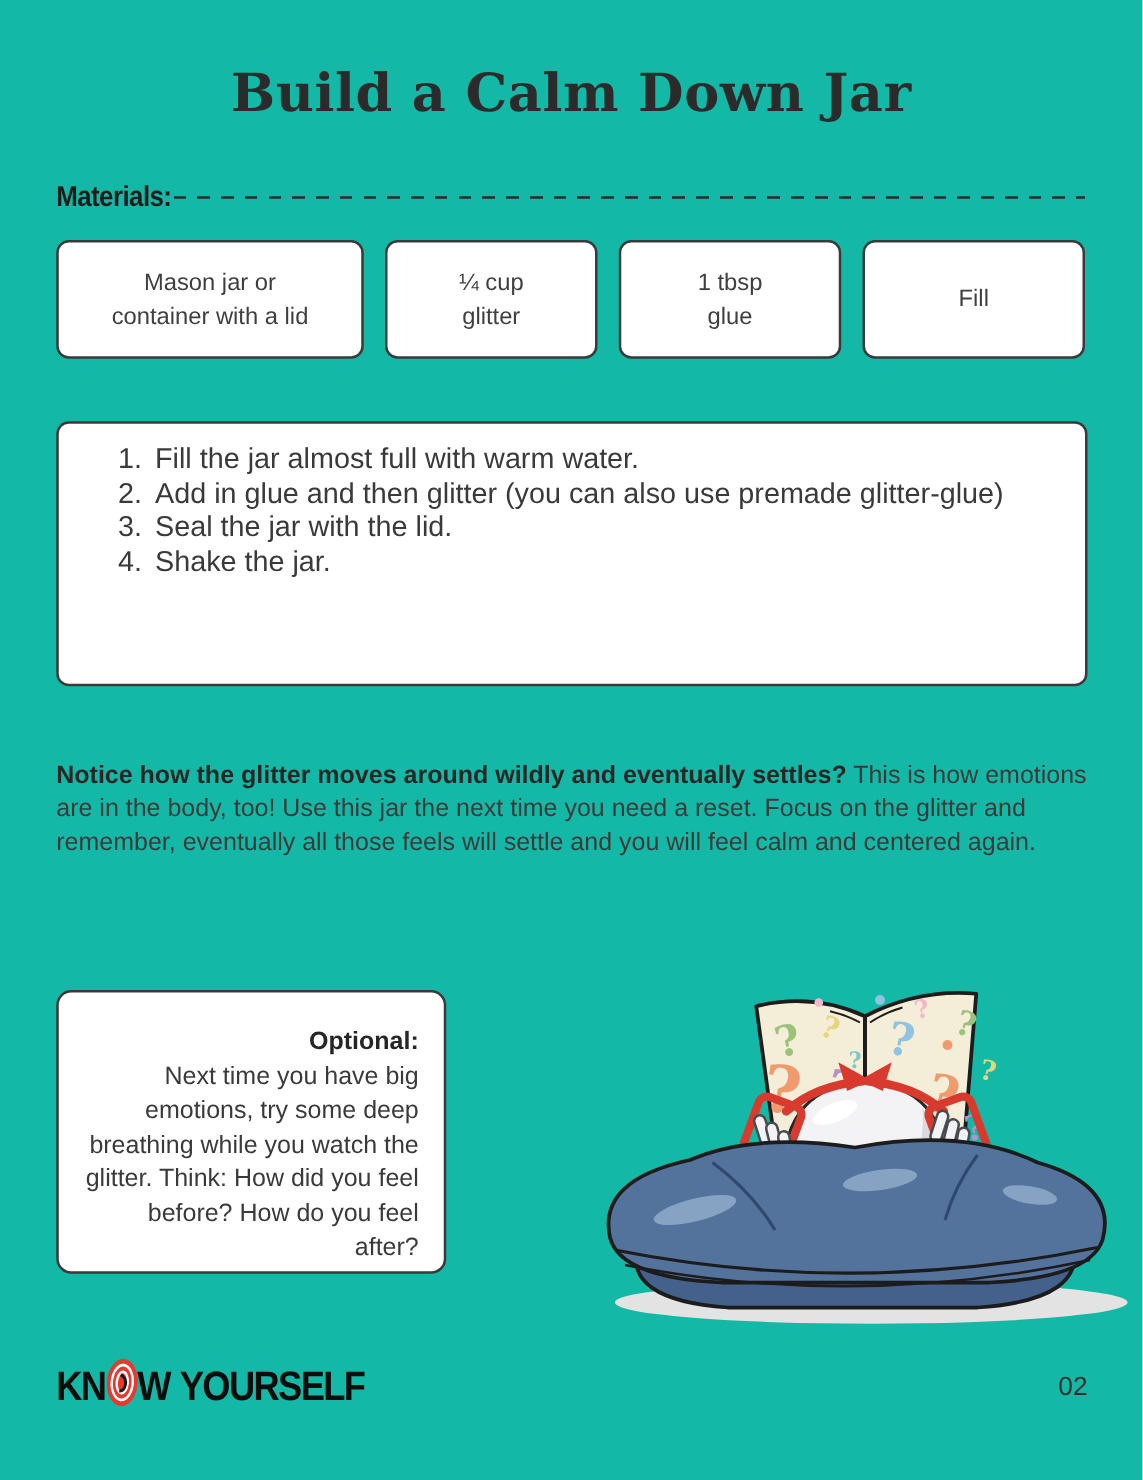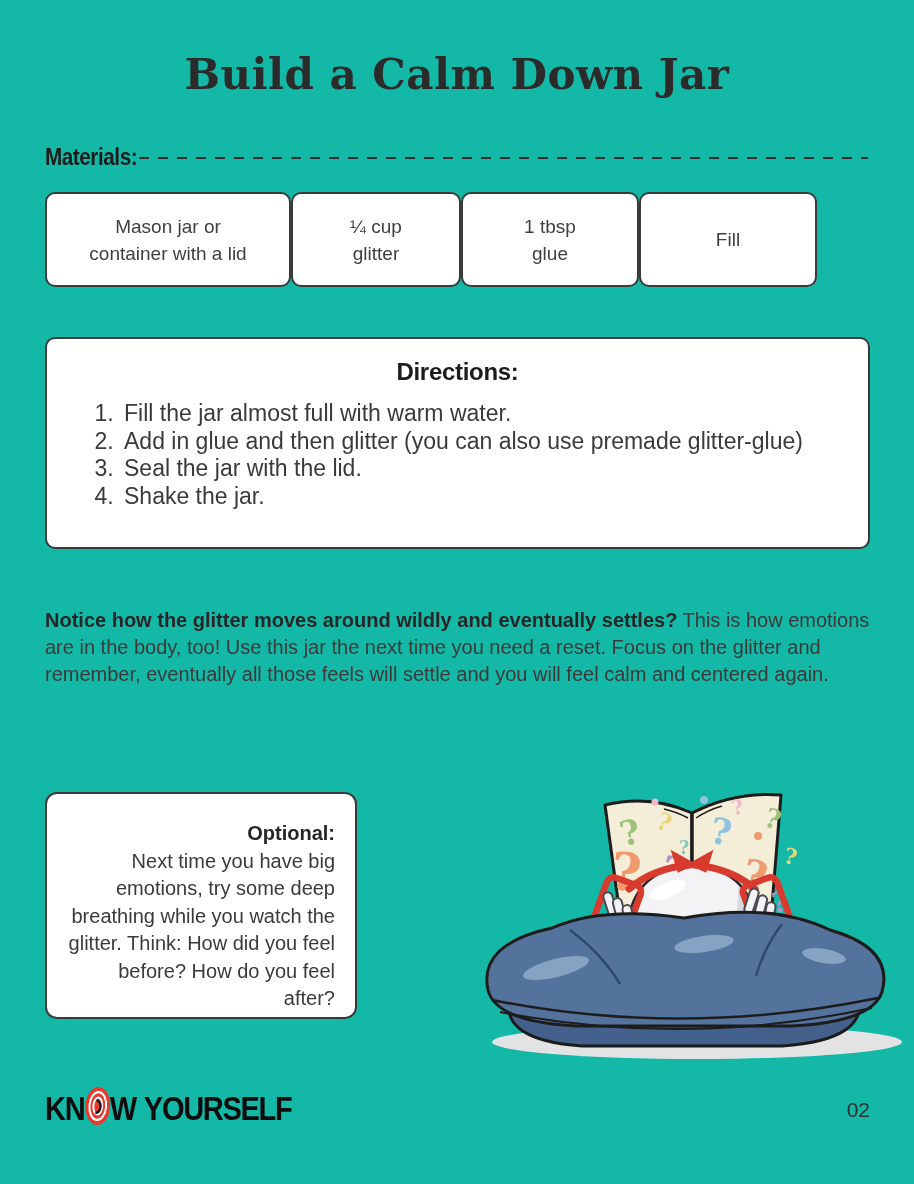--- a/index.html
+++ b/index.html
@@ -47,20 +47,21 @@
     height: 2px;
     margin-left: -8px;
     background: repeating-linear-gradient(to right, #2b2b2b 0 10px, transparent 10px 19px);
   }
 
   
   .materials-boxes {
     position: absolute;
     top: 192px; left: 45px;
     display: flex;
+    gap: 17px;
   }
   .material-box {
     height: 95px;
     border: 2px solid #3a3a3a;
     border-radius: 10px;
     display: flex;
     align-items: center;
     justify-content: center;
     text-align: center;
     font-size: 19px;
@@ -185,21 +186,20 @@
     <div class="material-box mb-2">
         <span>1 tbsp
 glue</span>
       </div>
     <div class="material-box mb-3">
         <span>Fill</span>
       </div>
   </div>
 
   <div class="directions-box">
-    <div class="directions-title">Directions:</div>
     <ol class="directions-list">
       <li>Fill the jar almost full with warm water.</li>
       <li>Add in glue and then glitter (you can also use premade glitter-glue)</li>
       <li>Seal the jar with the lid.</li>
       <li>Shake the jar.</li>
     </ol>
   </div>
 
   <div class="notice">
     <b>Notice how the glitter moves around wildly and eventually settles?</b><span> This is how emotions are in the body, too! Use this jar the next time you need a reset. Focus on the glitter and remember, eventually all those feels will settle and you will feel calm and centered again.</span>

